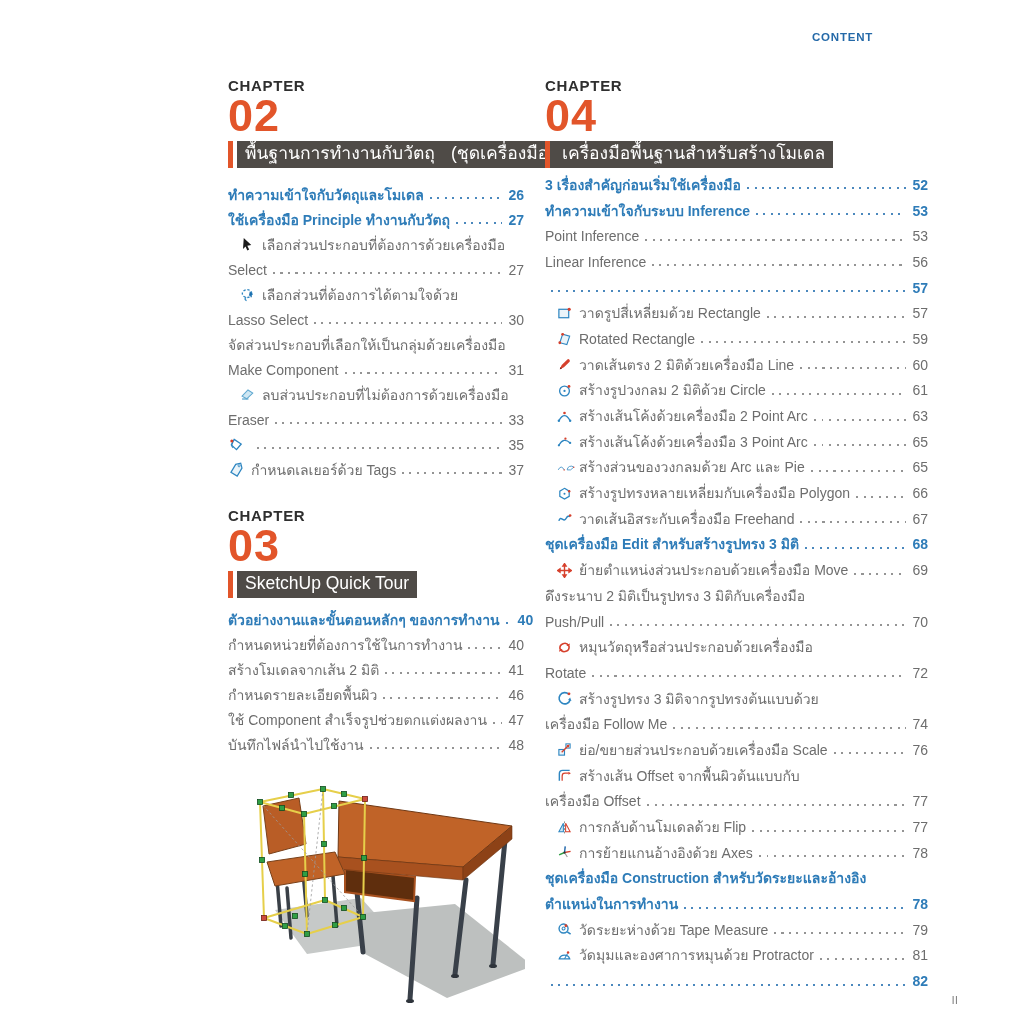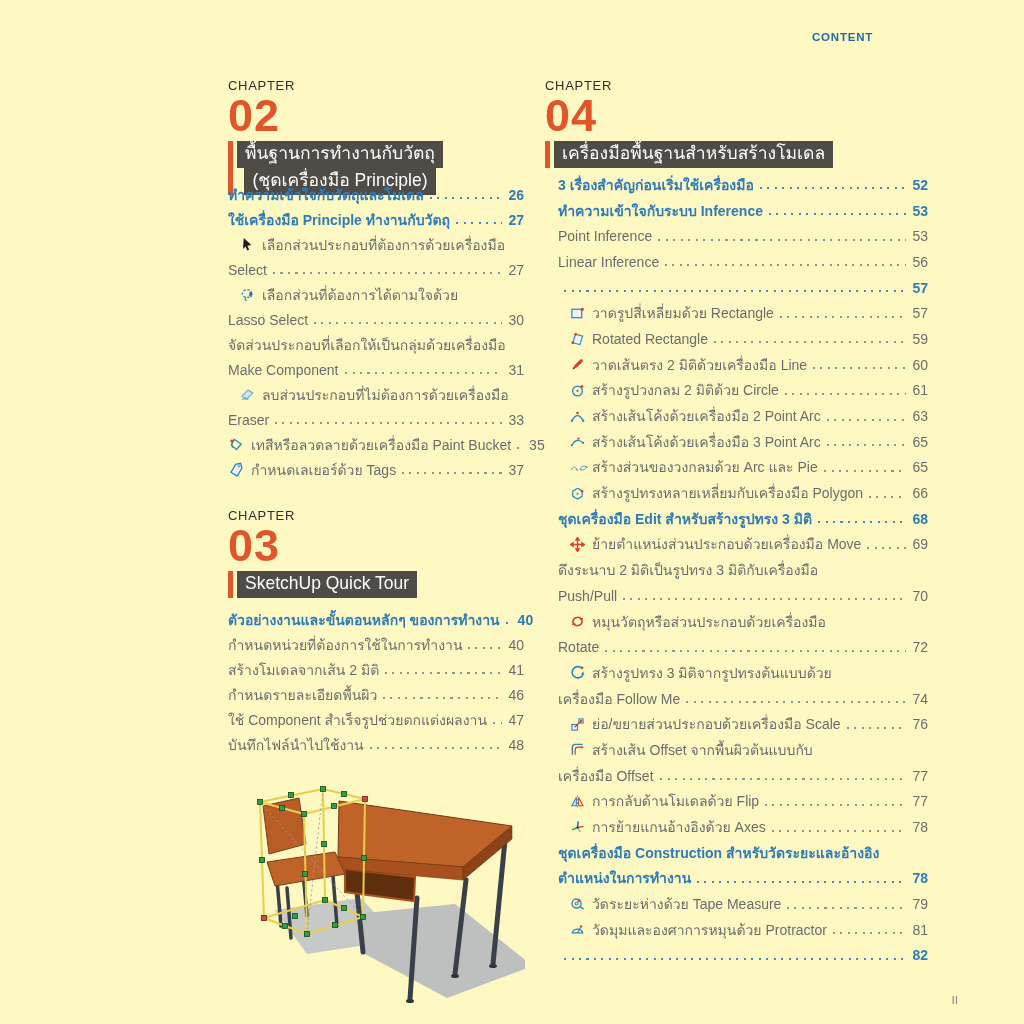--- a/index.html
+++ b/index.html
@@ -1,31 +1,31 @@
 <!DOCTYPE html>
 <html><head>
 <meta charset="utf-8">
 <style>
   html,body{margin:0;padding:0;background:#e9e9e9;}
   .page{
     position:relative;width:1024px;height:1024px;margin:0 auto;
-    background:#fef9c3;overflow:hidden;
+    background:#ffffff;overflow:hidden;
     font-family:"Liberation Sans","DejaVu Sans",sans-serif;
     color:#6d6d6d;
   }
   .content-label{
     position:absolute;top:31px;left:812px;
     font-size:11.5px;font-weight:700;letter-spacing:0.8px;color:#2469a8;
   }
   .chapter{position:absolute;}
-  .ch-label{font-size:13px;font-weight:400;color:#2f2f2f;letter-spacing:0.7px;line-height:15px;}
+  .ch-label{font-size:15px;font-weight:700;color:#2f2f2f;letter-spacing:0.7px;line-height:15px;}
   .ch-number{font-size:45px;font-weight:800;color:#e2552a;line-height:46px;letter-spacing:1px;}
   .badge{margin-top:2px;display:flex;gap:4px;align-items:stretch;}
   .badge-bar{flex:none;width:5px;background:#e2552a;}
-  .badge-lines{display:flex;flex-direction:column;align-items:center;}
+  .badge-lines{display:flex;flex-direction:row;align-items:flex-end;}
   .badge-line{
     display:inline-block;background:#4f4b47;color:#ffffff;
     font-size:17.5px;line-height:22px;padding:1px 8px 4px;white-space:nowrap;
   }
   .rows{position:absolute;left:0;right:0;}
   .row{display:flex;align-items:center;height:25px;white-space:nowrap;font-size:14px;}
   .chapter[data-chapter="04"] .row{height:25.7px;}
   .row.gray{color:#6d6d6d;font-weight:400;}
   .row.blue{color:#2e7cb8;font-weight:700;}
   .row .lbl{flex:none;}
@@ -122,21 +122,20 @@
           <span class="pg">33</span>
         </div>
         <div class="row gray has-icon flush">
           <span class="icon">
             <svg viewBox="0 0 16 16">
               <path d="M5.5 2.5 L13 7.5 L8 13.5 L2.5 8.5 Z" fill="none" stroke="#2e86c1" stroke-width="1.4"></path>
               <path d="M4 6 Q1.5 9.5 4.5 11.5" fill="none" stroke="#2e86c1" stroke-width="1.2"></path>
               <circle cx="3" cy="4.2" r="1.6" fill="#d6402c"></circle>
             </svg>
           </span>
-          <span class="lbl">เทสีหรือลวดลายด้วยเครื่องมือ Paint Bucket</span>
           <span class="leader"></span>
           <span class="pg">35</span>
         </div>
         <div class="row gray has-icon flush">
           <span class="icon">
             <svg viewBox="0 0 16 16">
               <g transform="rotate(-14 8 8)">
                 <path d="M1.5 9.5 L8.5 2.5 L14 2.5 L14 8 L7 15 Z" fill="#eaf4fa" stroke="#2e86c1" stroke-width="1.3"></path>
                 <circle cx="11.6" cy="4.8" r="1.1" fill="#fff" stroke="#2e86c1" stroke-width="0.9"></circle>
               </g>
@@ -194,21 +193,21 @@
 
   <section class="chapter" data-chapter="04" style="left:545px;top:78px;width:383px;height:930px;">
     <div class="ch-label">CHAPTER</div>
     <div class="ch-number">04</div>
     <div class="badge">
       <span class="badge-bar"></span>
       <span class="badge-lines">
           <span class="badge-line">เครื่องมือพื้นฐานสำหรับสร้างโมเดล</span>
         </span>
     </div>
-    <div class="rows" style="top:94px;margin-left:13px;">
+    <div class="rows" style="top:94px;">
         <div class="row blue">
           <span class="lbl">3 เรื่องสำคัญก่อนเริ่มใช้เครื่องมือ</span>
           <span class="leader"></span>
           <span class="pg">52</span>
         </div>
         <div class="row blue">
           <span class="lbl">ทำความเข้าใจกับระบบ Inference</span>
           <span class="leader"></span>
           <span class="pg">53</span>
         </div>
@@ -315,20 +314,31 @@
           <span class="icon">
             <svg viewBox="0 0 16 16">
               <path d="M8 2.5 L13 5.5 L13 11 L8 14 L3 11 L3 5.5 Z" fill="none" stroke="#2e86c1" stroke-width="1.3"></path>
               <circle cx="8" cy="8.2" r="1.1" fill="#2e86c1"></circle>
               <circle cx="13" cy="5.5" r="1.3" fill="#d6402c"></circle>
             </svg>
           </span>
           <span class="lbl">สร้างรูปทรงหลายเหลี่ยมกับเครื่องมือ Polygon</span>
           <span class="leader"></span>
           <span class="pg">66</span>
+        </div>
+        <div class="row gray has-icon">
+          <span class="icon">
+            <svg viewBox="0 0 16 16">
+              <path d="M2 10.5 C4 3.5 7 13.5 10 7.5 C11 5.5 12.5 5 13.8 6" fill="none" stroke="#2e86c1" stroke-width="1.6"></path>
+              <circle cx="14" cy="4.8" r="1.4" fill="#d6402c"></circle>
+            </svg>
+          </span>
+          <span class="lbl">วาดเส้นอิสระกับเครื่องมือ Freehand</span>
+          <span class="leader"></span>
+          <span class="pg">67</span>
         </div>
         <div class="row blue">
           <span class="lbl">ชุดเครื่องมือ Edit สำหรับสร้างรูปทรง 3 มิติ</span>
           <span class="leader"></span>
           <span class="pg">68</span>
         </div>
         <div class="row gray has-icon">
           <span class="icon">
             <svg viewBox="0 0 16 16">
               <g stroke="#d6402c" stroke-width="1.5" fill="#d6402c">

